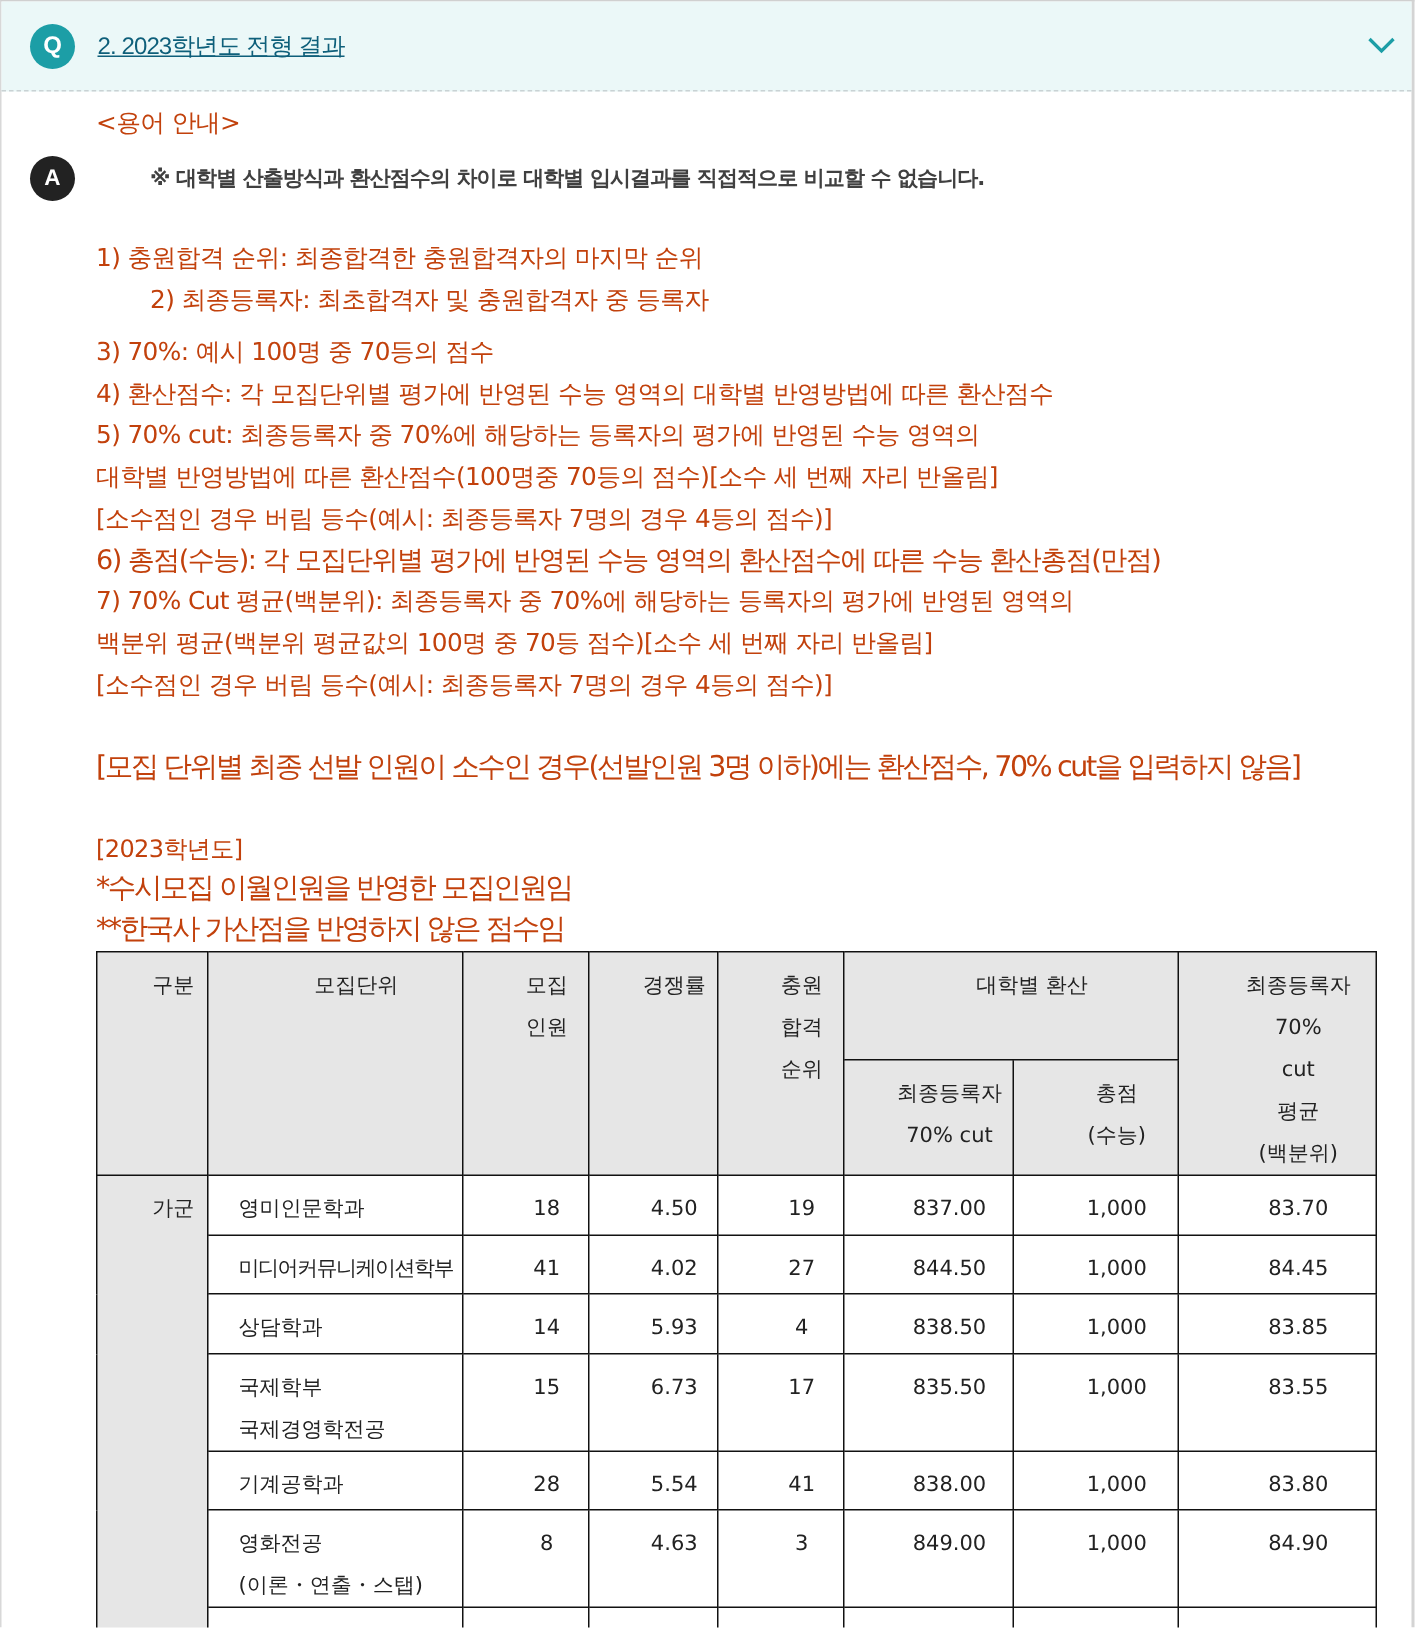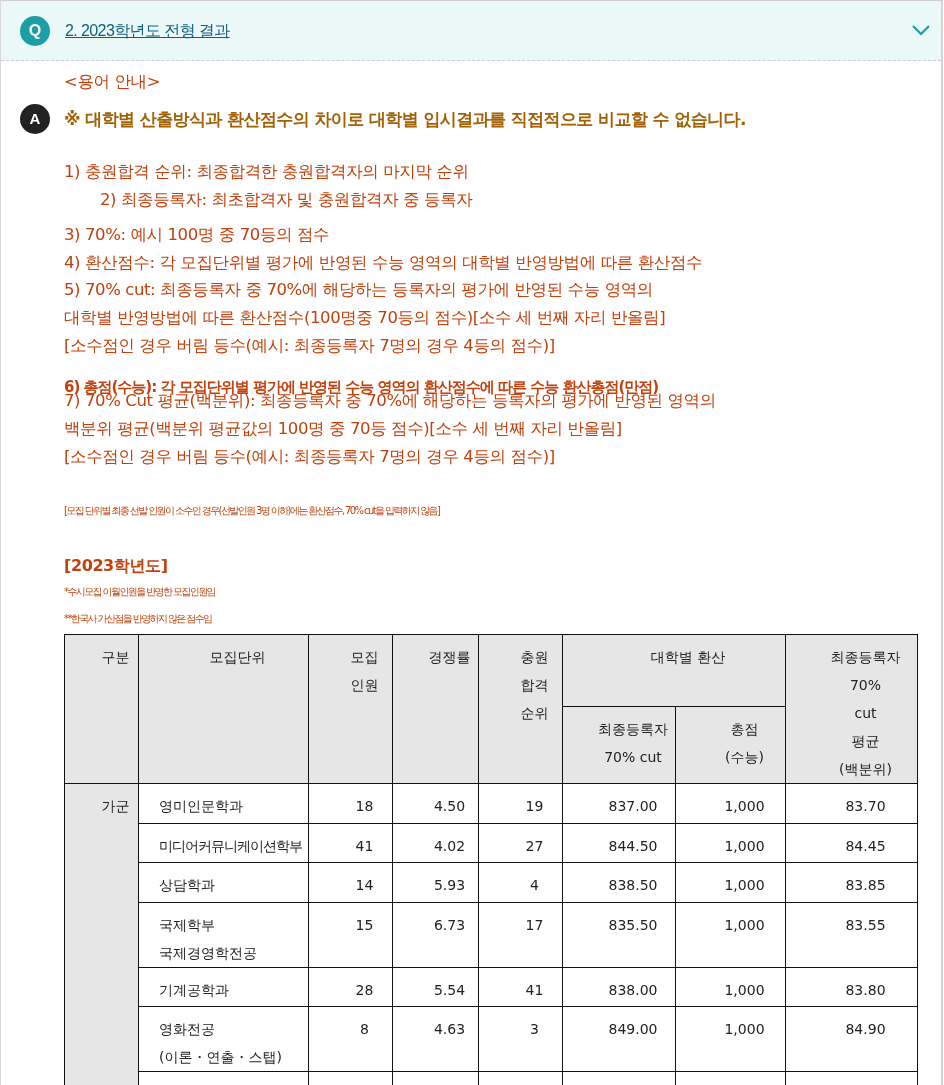--- a/index.html
+++ b/index.html
@@ -5,23 +5,23 @@
   * { box-sizing: border-box; margin: 0; padding: 0; }
   html, body { width: 944px; height: 1085px; overflow: hidden; background: #ffffff; }
   body { font-family: "DejaVu Sans", "Liberation Sans", sans-serif; color: #222; position: relative; }
   .frame { position: absolute; left: 0; top: 0; width: 943px; height: 1085px; border-left: 1px solid #d8d8d8; border-right: 2px solid #d4d4d4; border-top: 1px solid #d0d0d0; }
   .q-header { position: absolute; left: 1px; top: 1px; width: 940px; height: 60px; background: #ebf8f8; border-bottom: 1px dashed #c9d2d4; }
   .q-badge { position: absolute; left: 19px; top: 15px; width: 30px; height: 30px; border-radius: 50%; background: #1c9ea6; color: #fff; font-family: "Liberation Sans", sans-serif; font-weight: bold; font-size: 16px; text-align: center; line-height: 30px; }
   .q-title { position: absolute; left: 64px; top: 20px; font-size: 16px; color: #0e5f7a; text-decoration: underline; letter-spacing: -0.6px; font-family: "Liberation Sans", sans-serif; }
   .chev { position: absolute; left: 910px; top: 22px; width: 20px; height: 14px; }
   .a-badge { position: absolute; left: 20px; top: 104px; width: 30px; height: 30px; border-radius: 50%; background: #222; color: #fff; font-family: "Liberation Sans", sans-serif; font-weight: bold; font-size: 15px; text-align: center; line-height: 30px; }
   .txt { position: absolute; left: 64px; font-size: 16.5px; line-height: 20px; white-space: nowrap; color: #c2410c; letter-spacing: -0.4px; }
-  .warn { color: #a16207; font-weight: bold; font-size: 17px; letter-spacing: -0.6px; }
-  .cond { letter-spacing: -1.6px; font-size: 10px; }
-  .bold { font-weight: bold; }
+  .warn { color: #404040; font-weight: bold; font-size: 14px; letter-spacing: -0.6px; margin-left: 36px; }
+  .cond { letter-spacing: -1.6px; font-size: 19px; }
+  .bold { font-weight: normal; }
   table.res { position: absolute; left: 64px; top: 634px; border-collapse: collapse; font-size: 14px; color: #222; }
   table.res td { border: 1.5px solid #111; text-align: center; vertical-align: top; padding-top: 8px; line-height: 28px; padding-left: 28px; }
   table.res td.h { background: #e6e6e6; }
   table.res td.left { text-align: left; padding-left: 20px; }
   table.res td.gun { background: #e6e6e6; }
 </style>
 </head>
 <body>
 
 <div class="frame"></div>
@@ -39,21 +39,21 @@
 <div class="txt" style="top:72px;">&lt;용어 안내&gt;</div>
 <div class="txt warn" style="top:109px;">※ 대학별 산출방식과 환산점수의 차이로 대학별 입시결과를 직접적으로 비교할 수 없습니다.</div>
 
 <div class="txt" style="top:162px;">1) 충원합격 순위: 최종합격한 충원합격자의 마지막 순위</div>
 <div class="txt" style="top:190px;margin-left:36px;">2) 최종등록자: 최초합격자 및 충원합격자 중 등록자</div>
 <div class="txt" style="top:225px;">3) 70%: 예시 100명 중 70등의 점수</div>
 <div class="txt" style="top:253px;">4) 환산점수: 각 모집단위별 평가에 반영된 수능 영역의 대학별 반영방법에 따른 환산점수</div>
 <div class="txt" style="top:280px;">5) 70% cut: 최종등록자 중 70%에 해당하는 등록자의 평가에 반영된 수능 영역의</div>
 <div class="txt" style="top:308px;">대학별 반영방법에 따른 환산점수(100명중 70등의 점수)[소수 세 번째 자리 반올림]</div>
 <div class="txt" style="top:336px;">[소수점인 경우 버림 등수(예시: 최종등록자 7명의 경우 4등의 점수)]</div>
-<div class="txt cond" style="top:377px;font-size:15px;letter-spacing:-1px;font-weight:bold;">6) 총점(수능): 각 모집단위별 평가에 반영된 수능 영역의 환산점수에 따른 수능 환산총점(만점)</div>
+<div class="txt cond" style="top:364px;font-size:18px;letter-spacing:-1px;">6) 총점(수능): 각 모집단위별 평가에 반영된 수능 영역의 환산점수에 따른 수능 환산총점(만점)</div>
 <div class="txt" style="top:391px;">7) 70% Cut 평균(백분위): 최종등록자 중 70%에 해당하는 등록자의 평가에 반영된 영역의</div>
 <div class="txt" style="top:419px;">백분위 평균(백분위 평균값의 100명 중 70등 점수)[소수 세 번째 자리 반올림]</div>
 <div class="txt" style="top:447px;">[소수점인 경우 버림 등수(예시: 최종등록자 7명의 경우 4등의 점수)]</div>
 
 <div class="txt cond" style="top:501px;">[모집 단위별 최종 선발 인원이 소수인 경우(선발인원 3명 이하)에는 환산점수, 70% cut을 입력하지 않음]</div>
 
 <div class="txt bold" style="top:556px;font-size:16px;">[2023학년도]</div>
 <div class="txt cond" style="top:582px;">*수시모집 이월인원을 반영한 모집인원임</div>
 <div class="txt cond" style="top:609px;">**한국사 가산점을 반영하지 않은 점수임</div>
 

